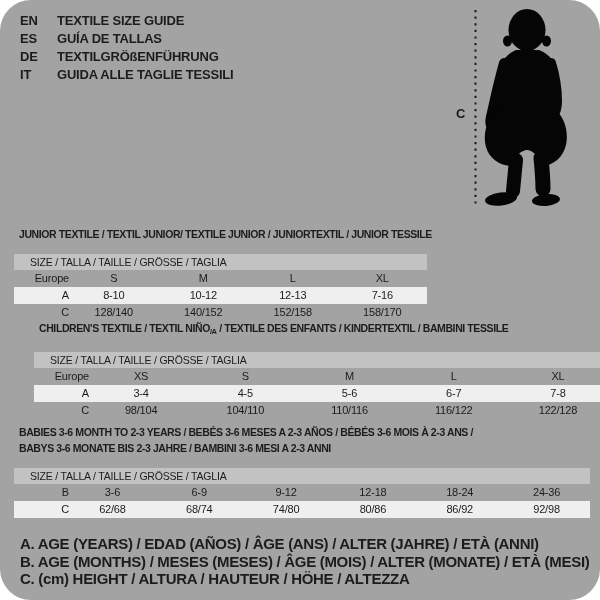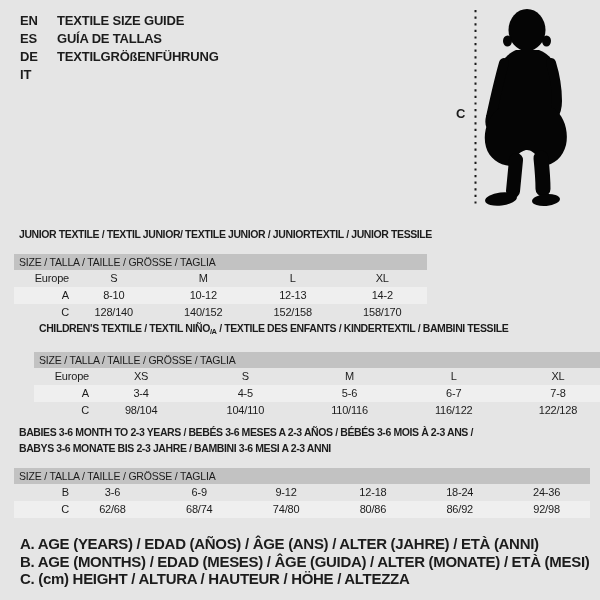--- a/index.html
+++ b/index.html
@@ -1,38 +1,38 @@
 <!DOCTYPE html>
 <html><head>
 <meta charset="utf-8">
 <style>
   html,body{margin:0;padding:0;background:#ffffff;}
   .page{
-    position:relative;width:600px;height:600px;background:#e5e5e5;
-    font-family:"Liberation Sans",sans-serif;color:#1c1c1c;overflow:hidden;
+    position:relative;width:600px;height:600px;background:#a3a3a3;
+    font-family:"Liberation Sans",sans-serif;color:#1c1c1c;overflow:hidden;border-radius:31px;
   }
   
   .lang-list{position:absolute;left:20px;top:12px;}
   .lang-row{display:flex;height:18px;line-height:18px;
     font-size:13px;font-weight:700;letter-spacing:-0.2px;}
   .lang-code{width:37px;flex:0 0 37px;}
   
   .figure{position:absolute;left:470px;top:0;width:130px;height:212px;}
   .figure-label{position:absolute;left:456px;top:106px;width:14px;
     font-size:13px;font-weight:700;text-align:left;}
   
   .tblock{position:absolute;left:14px;}
   .tblock.junior{top:226px;width:413px;}
   .tblock.children{top:320px;width:576px;margin-left:20px;}
   .tblock.babies{top:424px;width:576px;}
   .block-title{margin:0 0 12px 5px;font-size:10.5px;line-height:16px;
     font-weight:700;letter-spacing:-0.4px;white-space:nowrap;}
   .block-title .sub{font-size:7.5px;vertical-align:-2px;}
   .thead{background:#c2c2c2;height:16px;line-height:16px;
-    font-size:10.5px;letter-spacing:-0.2px;padding-left:5px;color:#1c1c1c;}
+    font-size:10.5px;letter-spacing:-0.2px;padding-left:16px;color:#1c1c1c;}
   .trow{display:flex;height:17px;line-height:17px;font-size:11px;letter-spacing:-0.2px;}
   .trow.shaded{background:#efefef;}
   .cell{flex:1;text-align:center;}
   .cell.label{flex:0 0 50px;text-align:right;padding-left:5px;}
   
   .notes{position:absolute;left:20px;top:535px;}
   .note-line{height:17.5px;line-height:17.5px;font-size:15px;
     font-weight:700;letter-spacing:-0.3px;white-space:nowrap;}
 </style>
 </head>
@@ -48,20 +48,21 @@
     <div class="lang-row">
       <span class="lang-code">ES</span>
       <span class="lang-title">GUÍA DE TALLAS</span>
     </div>
     <div class="lang-row">
       <span class="lang-code">DE</span>
       <span class="lang-title">TEXTILGRÖßENFÜHRUNG</span>
     </div>
     <div class="lang-row">
       <span class="lang-code">IT</span>
+      <span class="lang-title">GUIDA ALLE TAGLIE TESSILI</span>
     </div>
   </section>
 
   <div class="figure">
     <svg width="130" height="212" viewBox="0 0 130 212" xmlns="http://www.w3.org/2000/svg">
       <line x1="5.5" y1="10" x2="5.5" y2="207" stroke="#1a1a1a" stroke-width="2" stroke-dasharray="2.2 4.4"></line>
       <g fill="#050505">
         <ellipse cx="57" cy="30" rx="18.5" ry="21"></ellipse>
         <ellipse cx="37.5" cy="41" rx="4.5" ry="5.5"></ellipse>
         <ellipse cx="76.5" cy="41" rx="4.5" ry="5.5"></ellipse>
@@ -86,21 +87,21 @@
       <span class="cell">S</span>
       <span class="cell">M</span>
       <span class="cell">L</span>
       <span class="cell">XL</span>
     </div>
     <div class="trow shaded">
       <span class="cell label">A</span>
       <span class="cell">8-10</span>
       <span class="cell">10-12</span>
       <span class="cell">12-13</span>
-      <span class="cell">14-2</span>
+      <span class="cell">7-16</span>
     </div>
     <div class="trow">
       <span class="cell label">C</span>
       <span class="cell">128/140</span>
       <span class="cell">140/152</span>
       <span class="cell">152/158</span>
       <span class="cell">158/170</span>
     </div>
   </section>
 
@@ -154,17 +155,17 @@
       <span class="cell">68/74</span>
       <span class="cell">74/80</span>
       <span class="cell">80/86</span>
       <span class="cell">86/92</span>
       <span class="cell">92/98</span>
     </div>
   </section>
 
   <section class="notes">
     <div class="note-line">A. AGE (YEARS) / EDAD (AÑOS) / ÂGE (ANS) / ALTER (JAHRE) / ETÀ (ANNI)</div>
-    <div class="note-line">B. AGE (MONTHS) / EDAD (MESES) / ÂGE (GUIDA) / ALTER (MONATE) / ETÀ (MESI)</div>
+    <div class="note-line">B. AGE (MONTHS) / MESES (MESES) / ÂGE (MOIS) / ALTER (MONATE) / ETÀ (MESI)</div>
     <div class="note-line">C. (cm) HEIGHT / ALTURA / HAUTEUR / HÖHE / ALTEZZA</div>
   </section>
 
 </div>
 
 </body></html>

